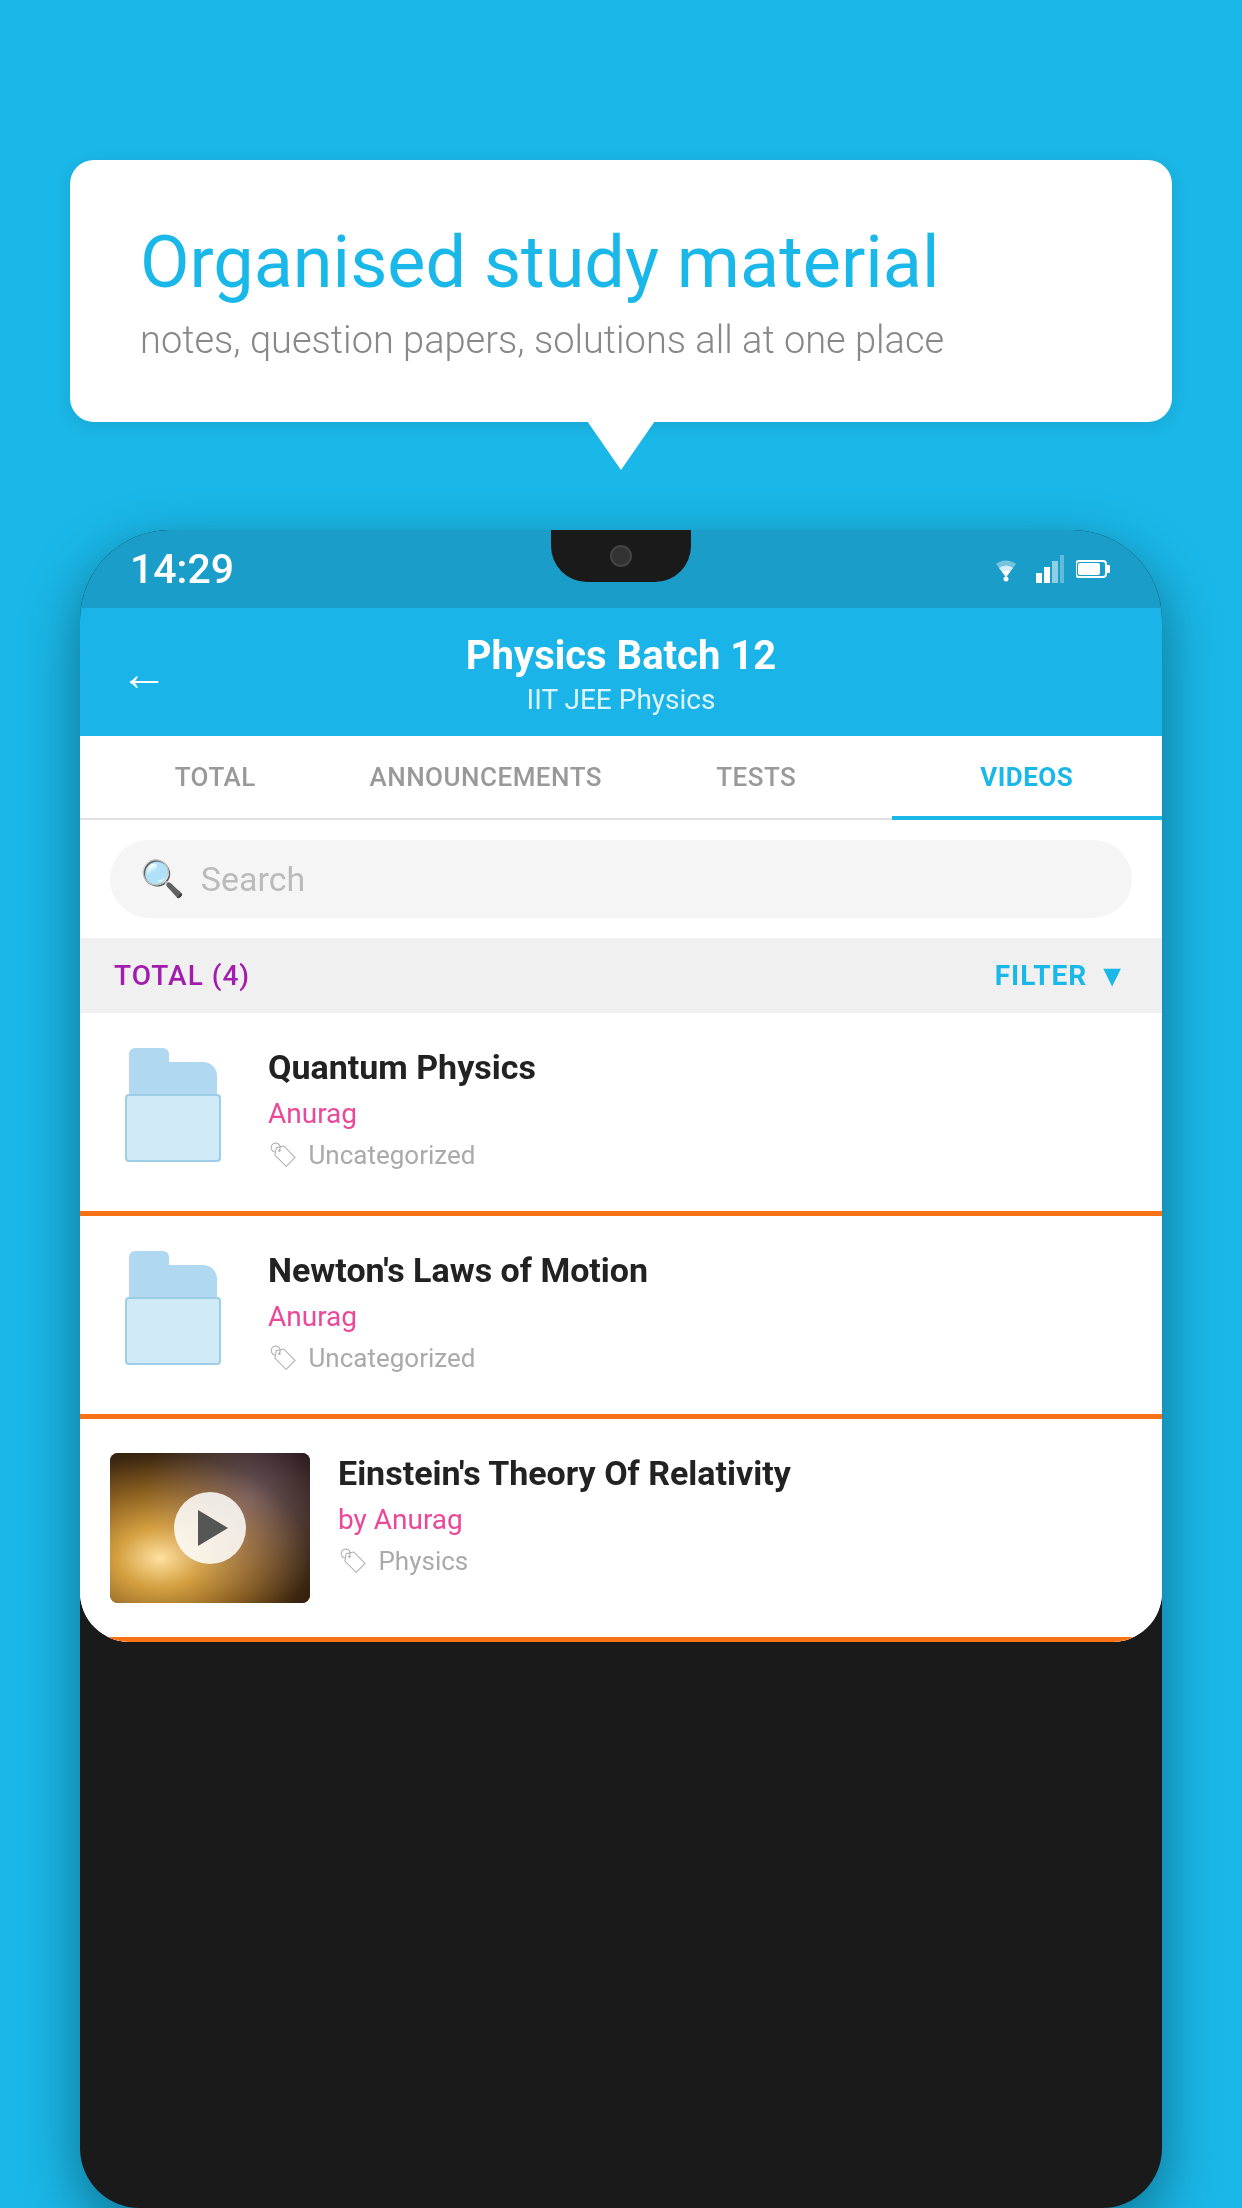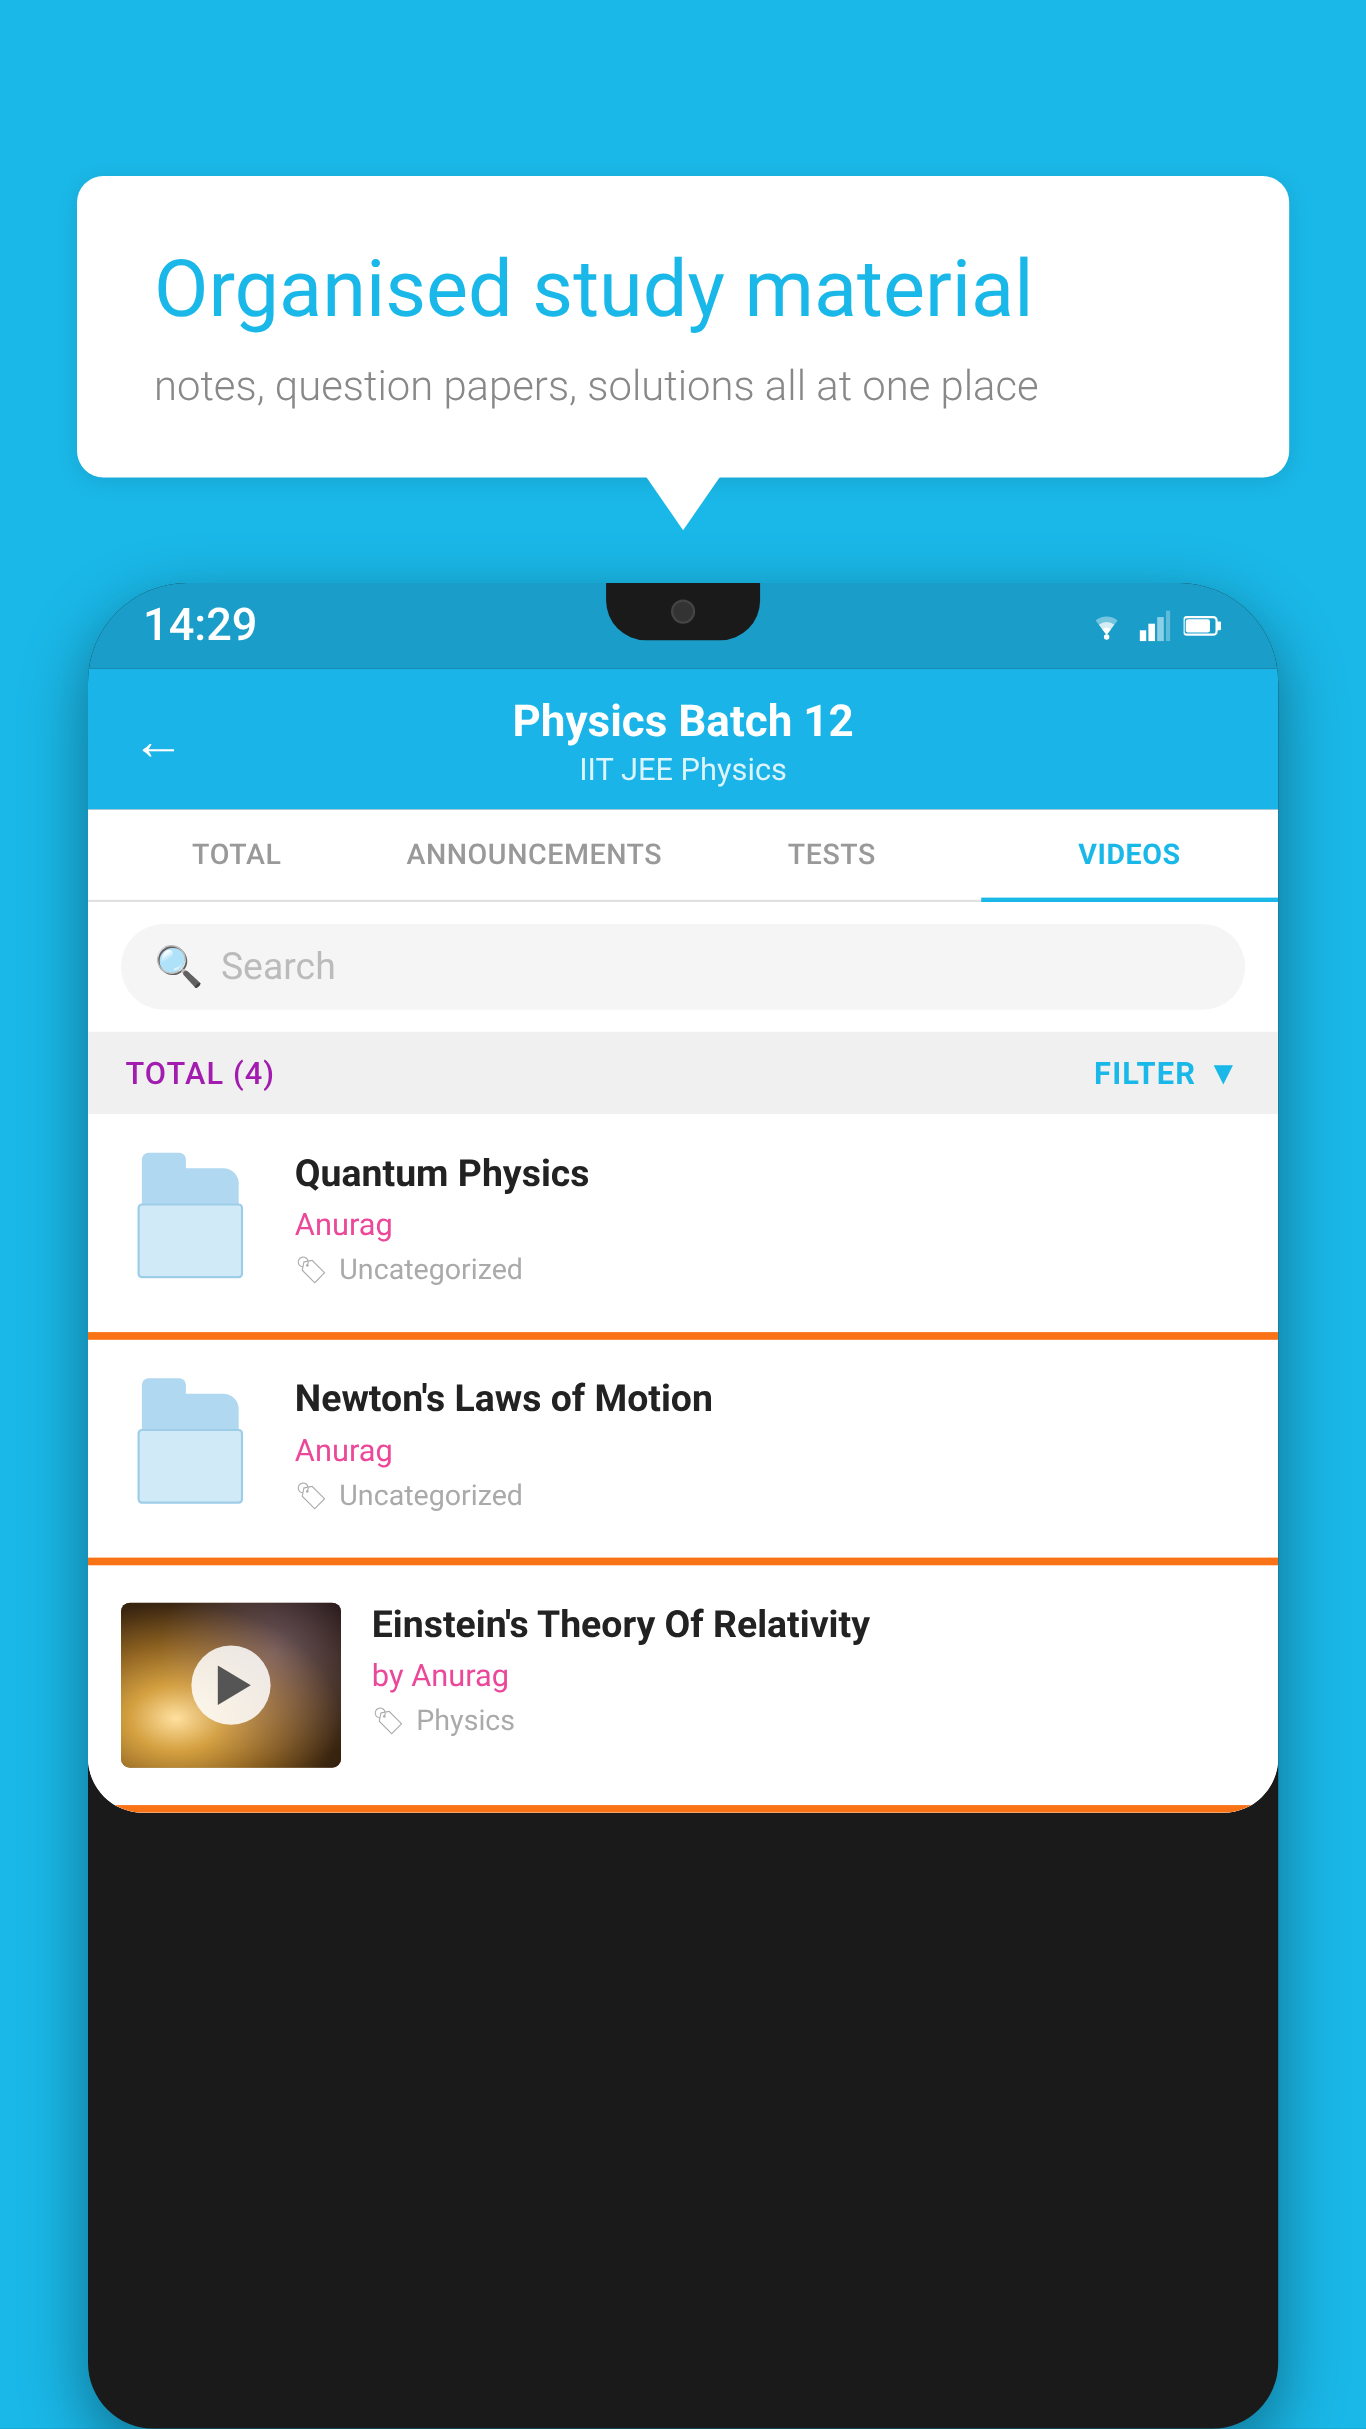--- a/index.html
+++ b/index.html
@@ -40,21 +40,21 @@
       border-left: 36px solid transparent;
       border-right: 36px solid transparent;
       border-top: 52px solid white;
     }
 
     .speech-bubble h1 {
       color: #1ab8e8;
       font-size: 72px;
       font-weight: 400;
       line-height: 1.2;
-      margin-bottom: 24px;
+      margin-bottom: 12px;
     }
 
     .speech-bubble p {
       color: #888;
       font-size: 38px;
       font-weight: 300;
     }
 
     
     .phone-shell {
@@ -243,21 +243,21 @@
     
     .video-list {
       background: white;
       flex: 1;
     }
 
     .video-item {
       display: flex;
       align-items: flex-start;
       padding: 34px 30px;
-      border-bottom: 7px solid #f97316;
+      border-bottom: 5px solid #f97316;
       gap: 28px;
     }
 
     .video-item-thumbnail {
       width: 130px;
       height: 130px;
       flex-shrink: 0;
       display: flex;
       align-items: center;
       justify-content: center;

